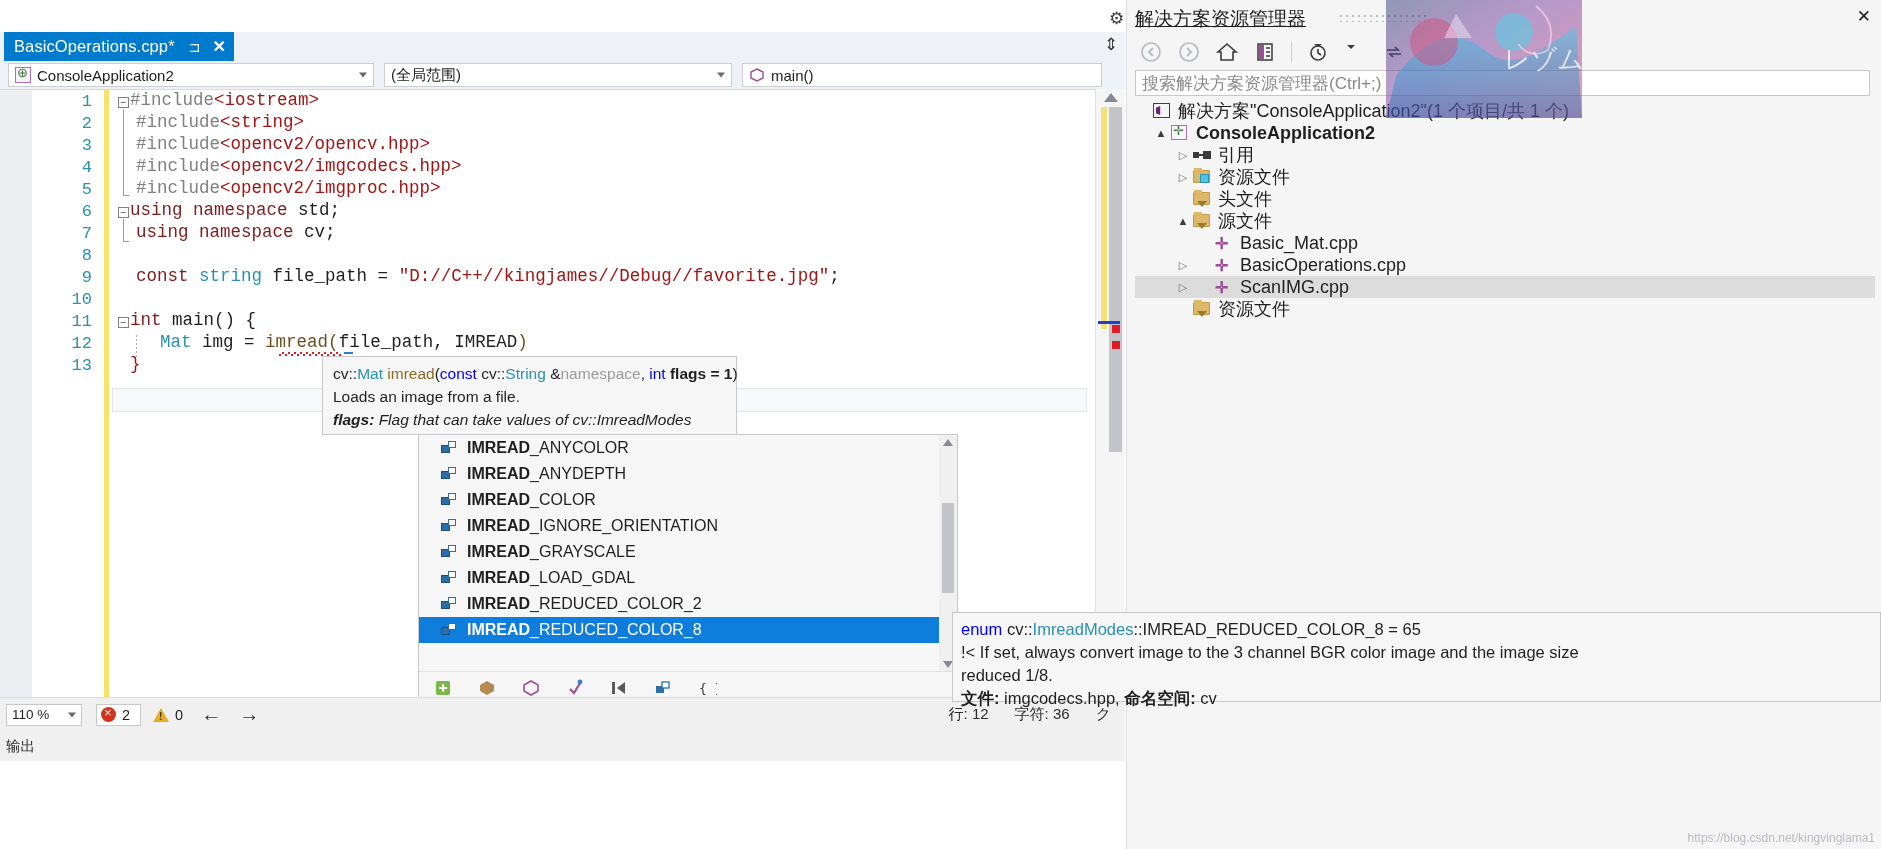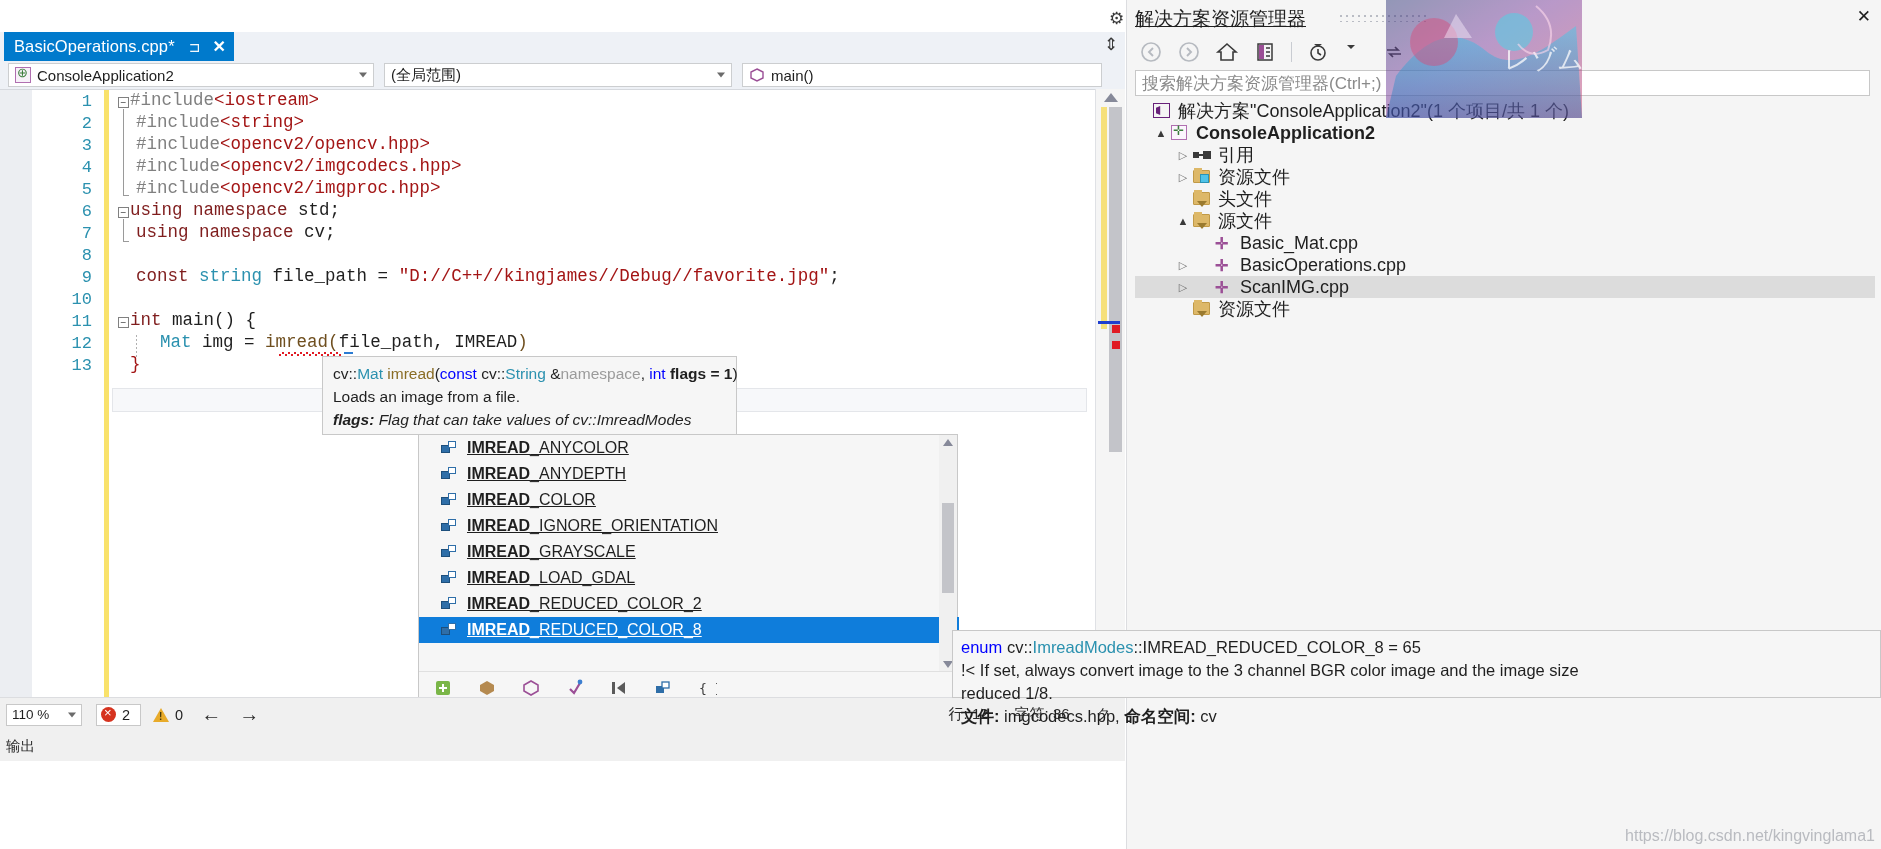--- a/index.html
+++ b/index.html
@@ -105,35 +105,35 @@
   
   #intellisense { position:absolute; left:418px; top:402px; width:540px; height:271px;
                   background:#f6f6f6; border:1px solid #c8c8c8; }
   #is-list { position:absolute; left:0; top:0; width:540px; height:237px; overflow:hidden; }
   .is-item { position:relative; height:26px; display:flex; align-items:center; padding-left:22px; }
   .is-item.selected { background:#0f7ddb; }
   .is-item.selected .is-label, .is-item.selected .is-label b { color:#ffffff; }
   .is-ico { width:16px; height:14px; flex:0 0 auto; margin-right:10px; position:relative; }
   .is-ico .b1 { position:absolute; left:0; top:4px; width:9px; height:8px; background:#2e6ea8; border:1px solid #1d4f7c; }
   .is-ico .b2 { position:absolute; left:7px; top:0px; width:8px; height:7px; background:#fff; border:1px solid #2e6ea8; }
-  .is-label { font-size:16px; color:#1f1f1f; white-space:nowrap;text-decoration:underline; }
+  .is-label { font-size:16px; color:#1f1f1f; white-space:nowrap; }
   .is-label b { font-weight:bold; }
   #is-scroll { position:absolute; right:0; top:0; width:18px; height:237px; background:#f0f0f0; }
   #is-scroll .sa-up { position:absolute; left:50%; transform:translateX(-50%); top:4px;
      width:0;height:0;border-left:5px solid transparent;border-right:5px solid transparent;border-bottom:7px solid #868999; }
   #is-scroll .sa-dn { position:absolute; left:50%; transform:translateX(-50%); bottom:4px;
      width:0;height:0;border-left:5px solid transparent;border-right:5px solid transparent;border-top:7px solid #868999; }
   #is-scroll .s-thumb { position:absolute; left:3px; top:68px; width:12px; height:90px; background:#c3c4c9; }
   #is-toolbar { position:absolute; left:0; bottom:0; width:540px; height:33px; background:#f6f6f6;
                 border-top:1px solid #e0e0e0; display:flex; align-items:center; padding-left:14px; gap:24px; }
   .is-tb-btn { width:20px; height:20px; position:relative; }
 
   
-  #quickinfo { position:absolute; left:952px; top:612px; width:929px; height:68px;
-               background:#f6f6f6; border:1px solid #c8c8c8; padding:5px 8px;margin-top:18px; }
+  #quickinfo { position:absolute; left:952px; top:612px; width:929px; height:90px;
+               background:#f6f6f6; border:1px solid #c8c8c8; padding:5px 8px; }
   #quickinfo .qi-line { font-size:16.5px; line-height:23px; color:#1f1f1f; white-space:nowrap; }
   #quickinfo .qi-wrap { font-size:16.5px; line-height:23px; color:#1f1f1f; }
   .qi-kw { color:#0000ff; }
   .qi-type { color:#2b91af; }
 
   
   #status-bar { position:absolute; left:0; top:665px; width:1125px; height:34px; background:#f0f0f0;
                 border-top:1px solid #dcdde0; display:flex; align-items:center; }
   #zoom-combo { margin-left:6px; width:76px; height:22px; background:#ffffff; border:1px solid #c8c8c8;
                 font-size:13.5px; display:flex; align-items:center; padding-left:5px; position:relative; color:#1f1f1f; }
@@ -187,21 +187,21 @@
   .ref-ico { position:absolute; left:2px; top:5px; width:17px; height:8px; }
   .ref-ico .sq1 { position:absolute; left:0; top:1px; width:6px; height:6px; background:#3a3a3a; }
   .ref-ico .sq2 { position:absolute; left:10px; top:0; width:8px; height:8px; background:#3a3a3a; }
   .ref-ico .ln { position:absolute; left:5px; top:3px; width:6px; height:2px; background:#3a3a3a; }
   .cpp-ico { position:absolute; left:2px; top:3px; font-size:16px; color:#9b4f96; font-weight:bold; line-height:14px; }
   .tree-label.bold { font-weight:bold; }
 
   
   #net-widget { position:absolute; left:948px; top:-6px; width:185px; height:62px; opacity:.82; }
   #deco-art { position:absolute; left:1386px; top:-4px; width:196px; height:122px; overflow:hidden; opacity:.92; }
-  #watermark { position:absolute; right:6px; bottom:4px; font-size:16px; color:#b9bbc0; }
+  #watermark { position:absolute; right:6px; bottom:4px; font-size:12px; color:#b9bbc0; }
 </style>
 </head>
 <body>
 
 <div id="app">
 
   <div id="editor-region">
 
     <div id="tab-strip">
       <div id="doc-tab">

